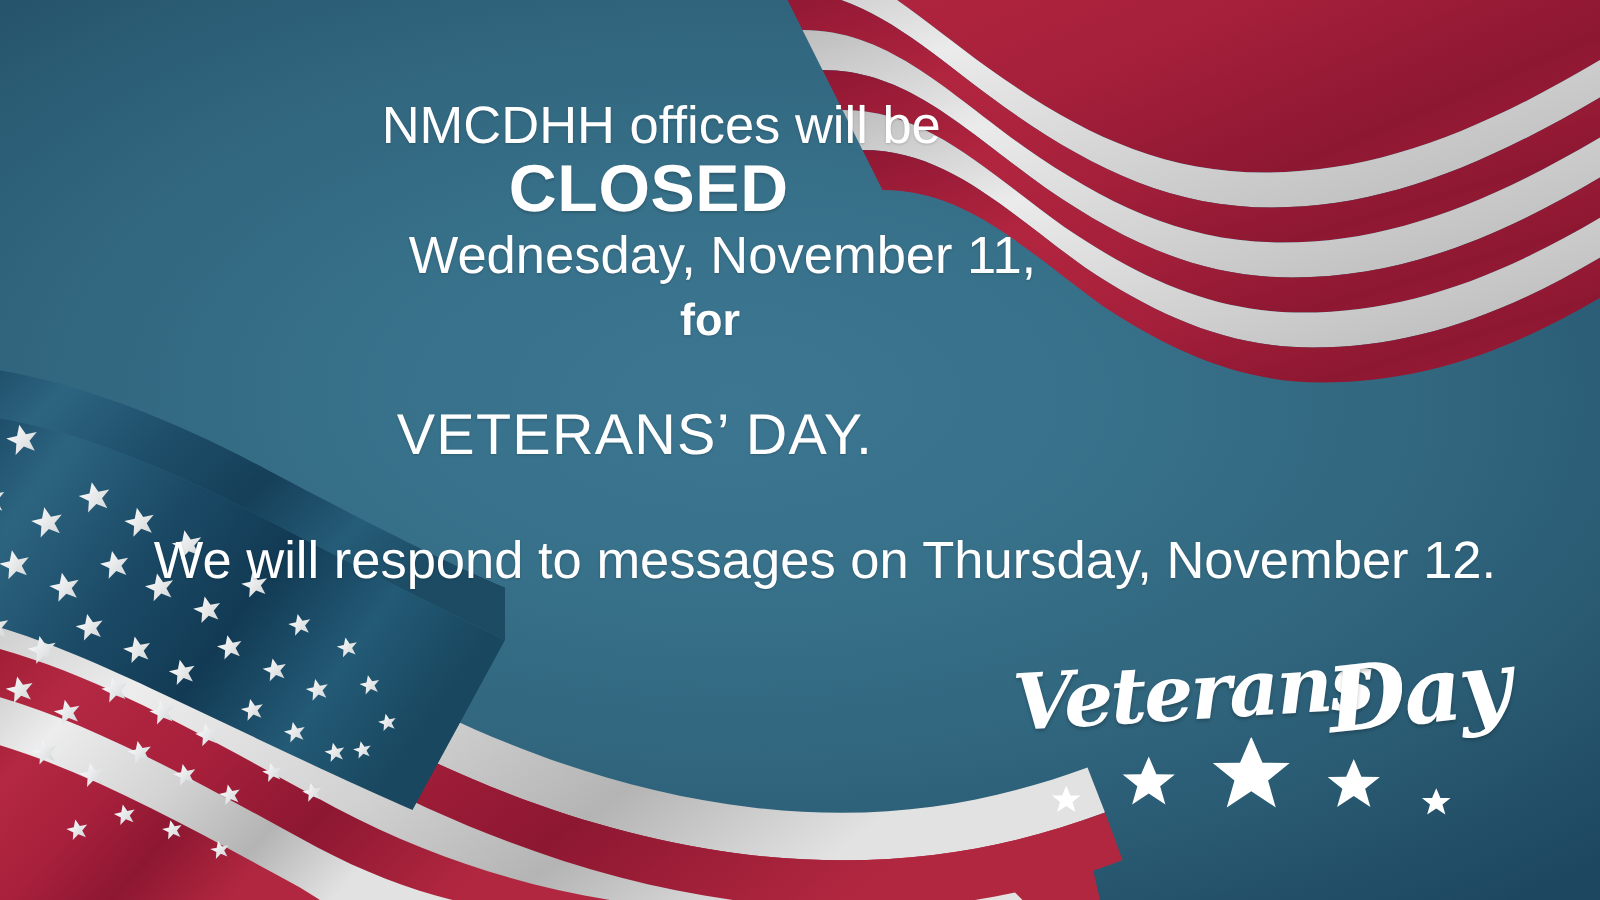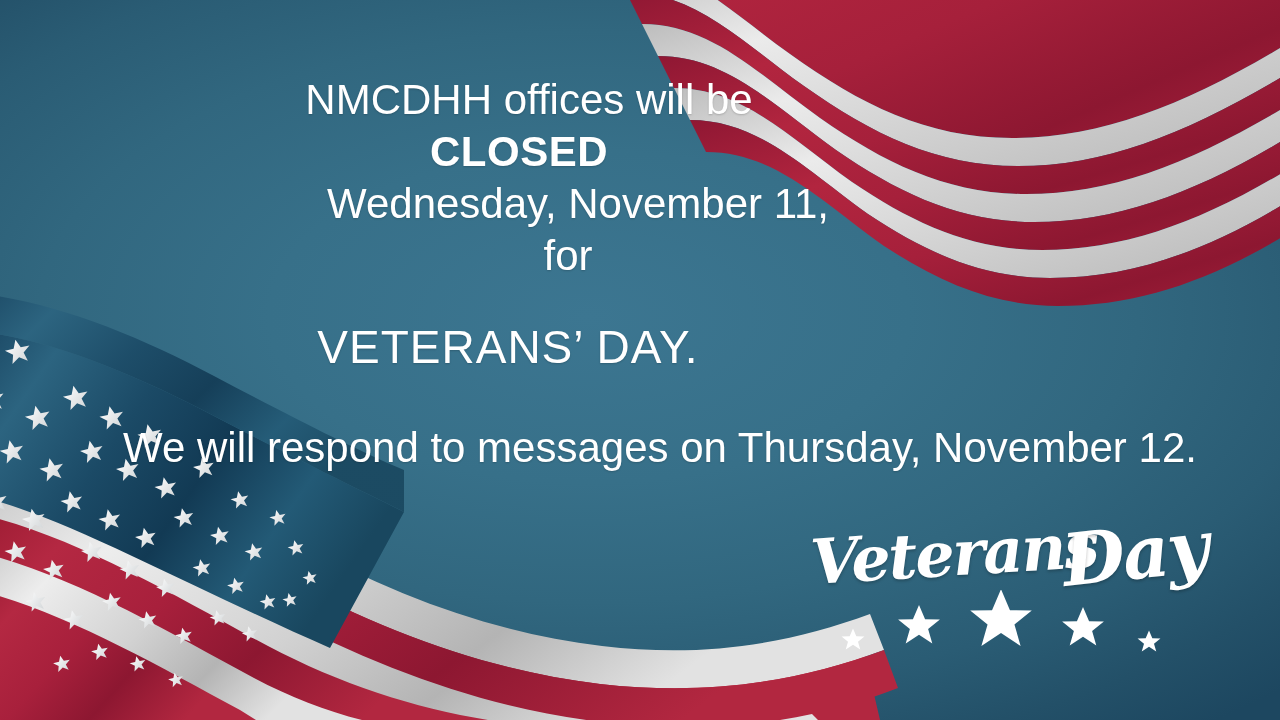--- a/index.html
+++ b/index.html
@@ -51,42 +51,42 @@
     width: 1058px;
     font-size: 42px;
     line-height: 52px;
     font-weight: 400;
   }
   #line-2 {
     position: absolute;
     top: 126px;
     left: 0;
     width: 1038px;
-    font-size: 42px;
+    font-size: 53px;
     line-height: 52px;
     font-weight: 600;
     letter-spacing: 0.5px;
   }
   #line-3 {
     position: absolute;
     top: 178px;
     left: 0;
     width: 1156px;
     font-size: 42px;
     line-height: 52px;
     font-weight: 400;
   }
   #line-4 {
     position: absolute;
     top: 230px;
     left: 0;
     width: 1136px;
-    font-size: 42px;
+    font-size: 36px;
     line-height: 52px;
-    font-weight: 400;
+    font-weight: 700;
   }
   #line-headline {
     position: absolute;
     top: 318px;
     left: 0;
     width: 1016px;
     font-size: 46px;
     line-height: 58px;
     font-weight: 400;
     letter-spacing: 1px;

